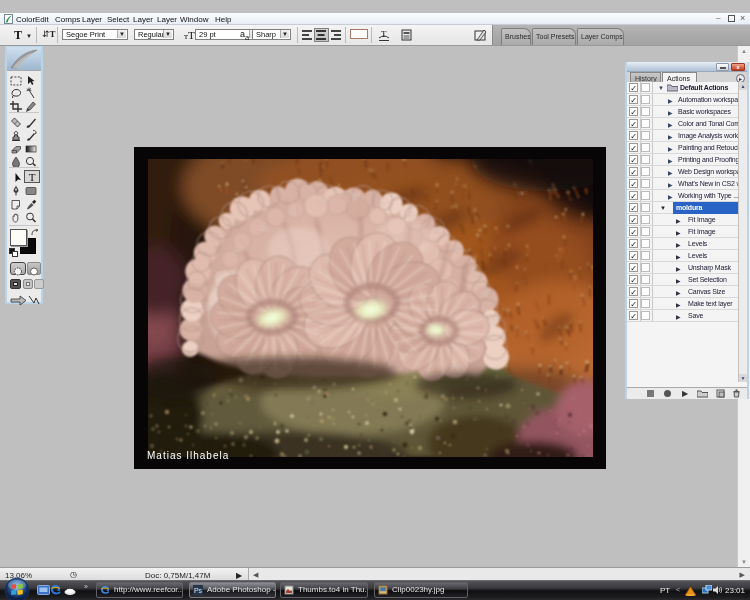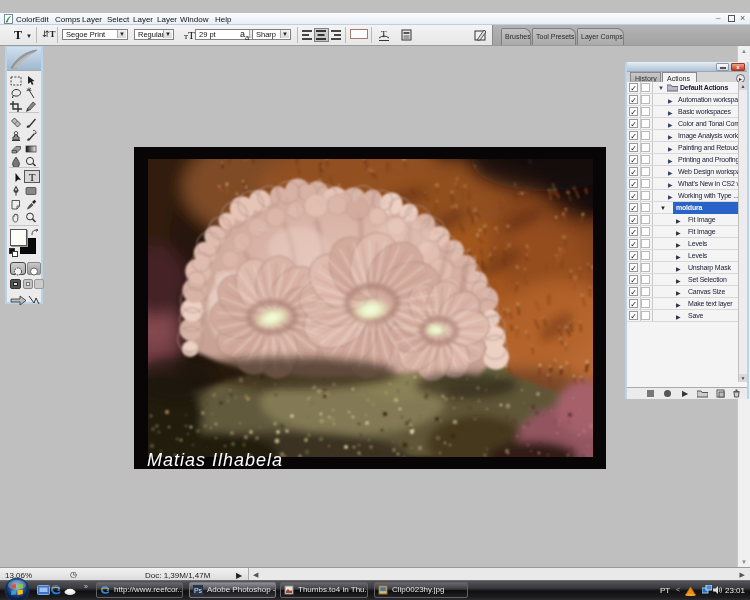--- a/index.html
+++ b/index.html
@@ -30,21 +30,21 @@
 .combo { position:absolute; top:4px; height:11px; background:#fff; border:1px solid #7f7f7f; font-size:7.5px; color:#111; line-height:9px; padding-left:3px; }
 .combo .arr { position:absolute; right:1px; top:0px; bottom:1px; width:9px; background:linear-gradient(#f2f2f2,#d8d8d8); border-left:1px solid #aaa; text-align:center; font-size:6px; line-height:9px; color:#222; }
 #palwell { position:absolute; left:492px; top:0px; width:258px; height:20px; background:linear-gradient(#b4b4b4,#a2a2a2); border-left:1px solid #8a8a8a; }
 .welltab { position:absolute; top:3px; height:17px; background:linear-gradient(#c2c2c2,#aaaaaa); border:1px solid #7e7e7e; border-bottom:none; border-radius:2px 7px 0 0; font-size:7px; color:#2a2a2a; padding:4px 3px 0 3px; white-space:nowrap; overflow:hidden; }
 
 
 #canvas { left:0; top:46px; width:750px; height:534px; background:#bfbfbf; }
 #vscroll { left:737px; top:0px; width:13px; height:521px; background:#f0f0f0; border-left:1px solid #c8c8c8; }
 #photoframe { left:134px; top:101px; width:472px; height:322px; background:#070505; }
 #photo { left:14px; top:12px; width:445px; height:298px; }
-#phototext { left:13px; top:303px; font-size:18px; color:#fff; font-style:italic; letter-spacing:1px; }
+#phototext { left:13px; top:303px; font-size:10px; color:#fff; letter-spacing:1px; }
 
 
 #statusbar { left:0; top:567px; width:750px; height:13px; background:linear-gradient(#f2f2f2,#dcdcdc); border-top:1px solid #999; font-size:8px; color:#222; }
 #hscroll { position:absolute; left:248px; top:0px; width:502px; height:12px; background:#e9e9e9; border-left:1px solid #aaa; }
 
 
 #taskbar { left:0; top:580px; width:750px; height:20px; background:linear-gradient(#57575b 0%, #3a3a3e 40%, #101013 55%, #1c1c1f 85%, #2a2a2e 100%); }
 .taskbtn { position:absolute; top:2px; height:16px; border-radius:2px; background:linear-gradient(rgba(130,130,138,.5),rgba(60,60,66,.4) 48%, rgba(8,8,10,.5) 52%, rgba(40,40,46,.45)); border:1px solid #606064; color:#e4e4e4; font-size:8px; line-height:13px; padding-left:17px; white-space:nowrap; overflow:hidden; }
 .tray { position:absolute; color:#eee; font-size:8px; top:6px; }
 
@@ -1201,21 +1201,21 @@
       <ellipse cx="318" cy="226" rx="50" ry="13" fill="#20140e" opacity="0.55" filter="url(#b4)"></ellipse>
       <ellipse cx="28" cy="220" rx="40" ry="22" fill="#1c1208" opacity="0.7" filter="url(#b4)"></ellipse>
       </svg>
       <div class="abs" id="phototext">Matias Ilhabela</div>
     </div>
   </div>
 
   <div class="abs" id="statusbar">
     <span style="position:absolute;left:5px;top:3px;">13,06%</span>
     <span style="position:absolute;left:70px;top:2px;">◷</span>
-    <span style="position:absolute;left:145px;top:3px;">Doc: 1,39M/1,47M</span>
+    <span style="position:absolute;left:145px;top:3px;">Doc: 0,75M/1,47M</span>
     <span style="position:absolute;left:236px;top:3px;">▶</span>
     <div id="hscroll">
         <span style="position:absolute;left:4px;top:3px;font-size:7px;color:#555;">◀</span>
         <span style="position:absolute;right:5px;top:3px;font-size:7px;color:#555;">▶</span>
       </div>
   </div>
 
   <div class="abs" id="toolbar">
     <div style="position:absolute;left:0px;top:0px;width:34px;height:24px;background:linear-gradient(#cfe0ee,#9fb8d0);border-bottom:1px solid #aaa;"><svg width="34" height="24">
           <path d="M4 21 C10 10 20 4 30 3 C22 8 14 14 10 21 Z" fill="#9a9a9a" stroke="#777" stroke-width="0.5"></path>

